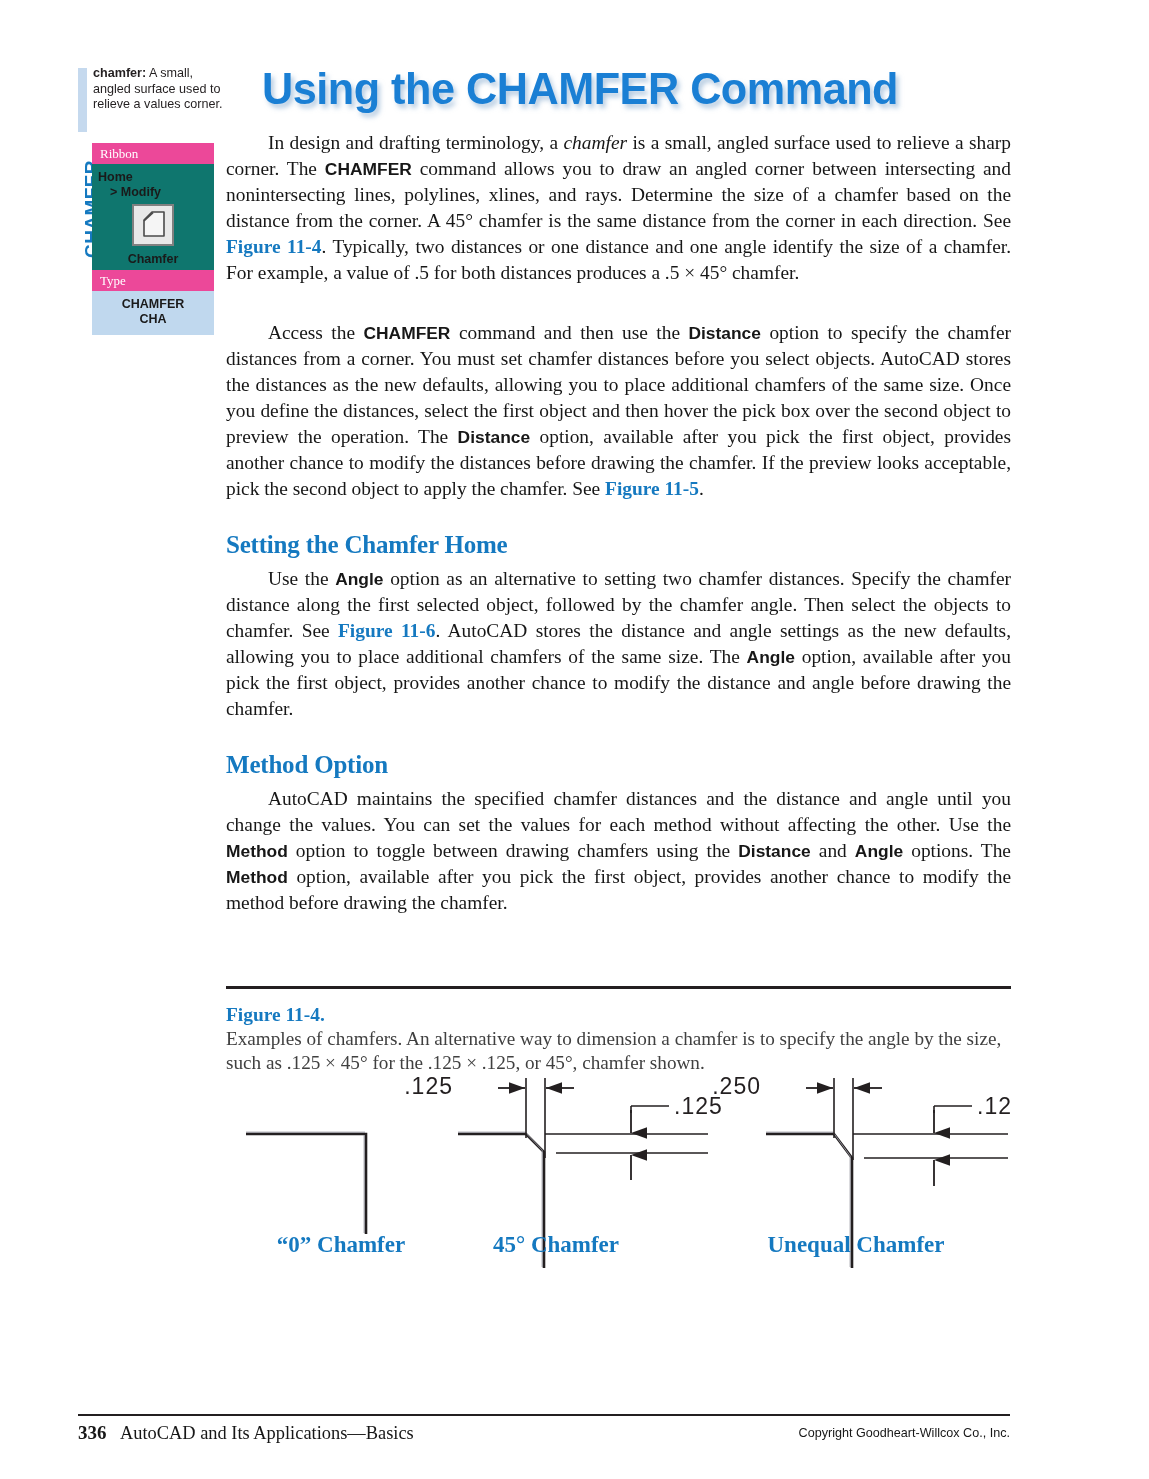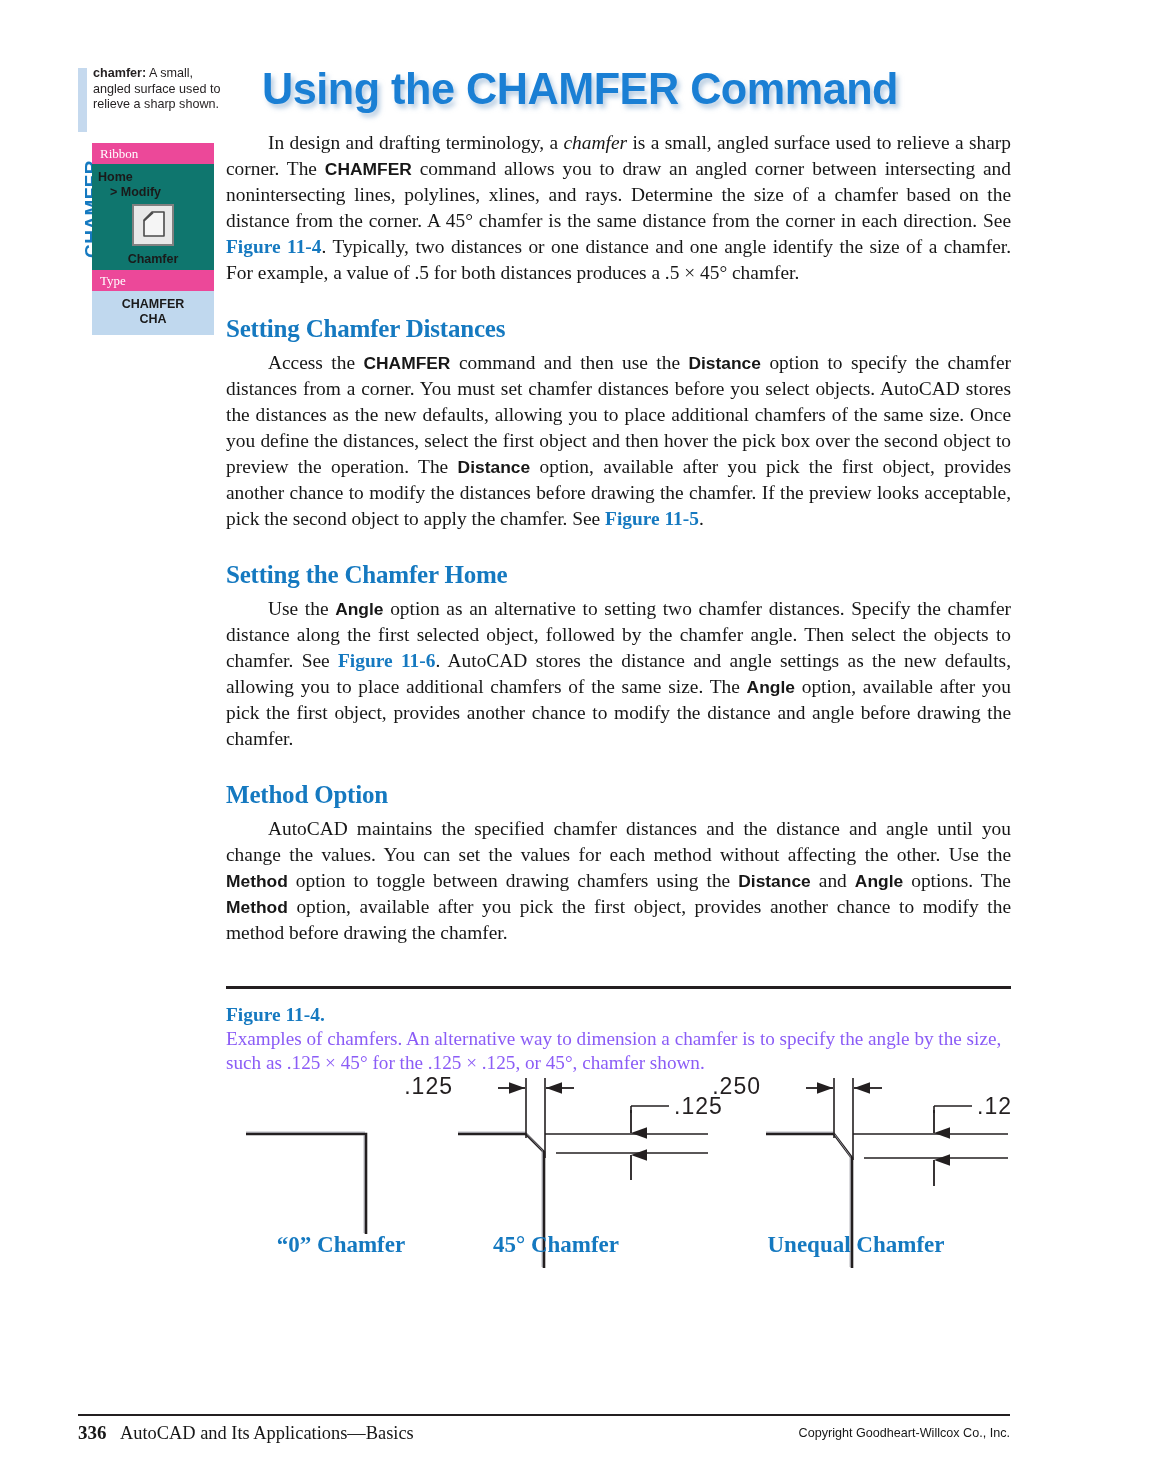--- a/index.html
+++ b/index.html
@@ -72,21 +72,21 @@
 
   
   .figwrap{position:absolute;left:226px;top:986px;width:785px;}
   .figrule{border-top:3px solid #231f20;width:785px;height:0;}
   .fignum{
     margin-top:15px;font-family:"Liberation Serif",serif;font-weight:bold;
     font-size:19.4px;color:#1579c0;line-height:22px;
   }
   .figcap{
     font-family:"Liberation Serif",serif;font-size:19.2px;line-height:24px;
-    color:#8b5cf6;margin-top:1px;
+    color:#404040;margin-top:1px;
   }
   .figart{position:absolute;left:226px;top:1068px;width:785px;height:200px;}
   .figlabels{position:absolute;left:226px;top:1232px;width:785px;height:24px;}
   .figlabel{
     position:absolute;font-family:"Liberation Serif",serif;font-weight:bold;
     font-size:23px;color:#1579c0;text-align:center;white-space:nowrap;
   }
 
   
   .footrule{position:absolute;left:78px;top:1414px;width:932px;border-top:2px solid #231f20;}
@@ -104,21 +104,21 @@
     font-size:12.6px;color:#171717;
   }
 </style>
 </head>
 <body>
 
 <div class="page">
 
   <div class="defbox">
     <div class="bar"></div>
-    <div class="deftext"><b>chamfer:</b><span> A small, angled surface used to relieve a sharp shown.</span></div>
+    <div class="deftext"><b>chamfer:</b><span> A small, angled surface used to relieve a values corner.</span></div>
   </div>
 
   <div class="cmdblock">
     <div class="vertlabel">CHAMFER</div>
     <div class="cmdtable">
       <div class="cmdhdr">Ribbon</div>
       <div class="cmdbody">
         <div class="l1">Home</div>
         <div class="l2">&gt; Modify</div>
         <div class="iconwrap">
@@ -138,21 +138,20 @@
     </div>
   </div>
 
   <div class="title">Using the CHAMFER Command</div>
 
   <div class="col">
 
     <p class="body"><span>In design and drafting terminology, a </span><i>chamfer</i><span> is a small, angled surface used to relieve a sharp corner. The </span><b>CHAMFER</b><span> command allows you to draw an angled corner between intersecting and nonintersecting lines, polylines, xlines, and rays. Determine the size of a chamfer based on the distance from the corner. A 45° chamfer is the same distance from the corner in each direction. See </span><span class="figref">Figure 11-4</span><span>. Typically, two distances or one distance and one angle identify the size of a chamfer. For example, a value of .5 for both distances produces a .5 × 45° chamfer.</span></p>
 
     <div class="sp-before-h2"></div>
-    <h2 class="sec">Setting Chamfer Distances</h2>
     <div class="sp-after-h2"></div>
     <p class="body"><span>Access the </span><b>CHAMFER</b><span> command and then use the </span><b>Distance</b><span> option to specify the chamfer distances from a corner. You must set chamfer distances before you select objects. AutoCAD stores the distances as the new defaults, allowing you to place additional chamfers of the same size. Once you define the distances, select the first object and then hover the pick box over the second object to preview the operation. The </span><b>Distance</b><span> option, available after you pick the first object, provides another chance to modify the distances before drawing the chamfer. If the preview looks acceptable, pick the second object to apply the chamfer. See </span><span class="figref">Figure 11-5</span><span>.</span></p>
 
     <div class="sp-before-h2"></div>
     <h2 class="sec">Setting the Chamfer Home</h2>
     <div class="sp-after-h2"></div>
     <p class="body"><span>Use the </span><b>Angle</b><span> option as an alternative to setting two chamfer distances. Specify the chamfer distance along the first selected object, followed by the chamfer angle. Then select the objects to chamfer. See </span><span class="figref">Figure 11-6</span><span>. AutoCAD stores the distance and angle settings as the new defaults, allowing you to place additional chamfers of the same size. The </span><b>Angle</b><span> option, available after you pick the first object, provides another chance to modify the distance and angle before drawing the chamfer.</span></p>
 
     <div class="sp-before-h2"></div>
     <h2 class="sec">Method Option</h2>

